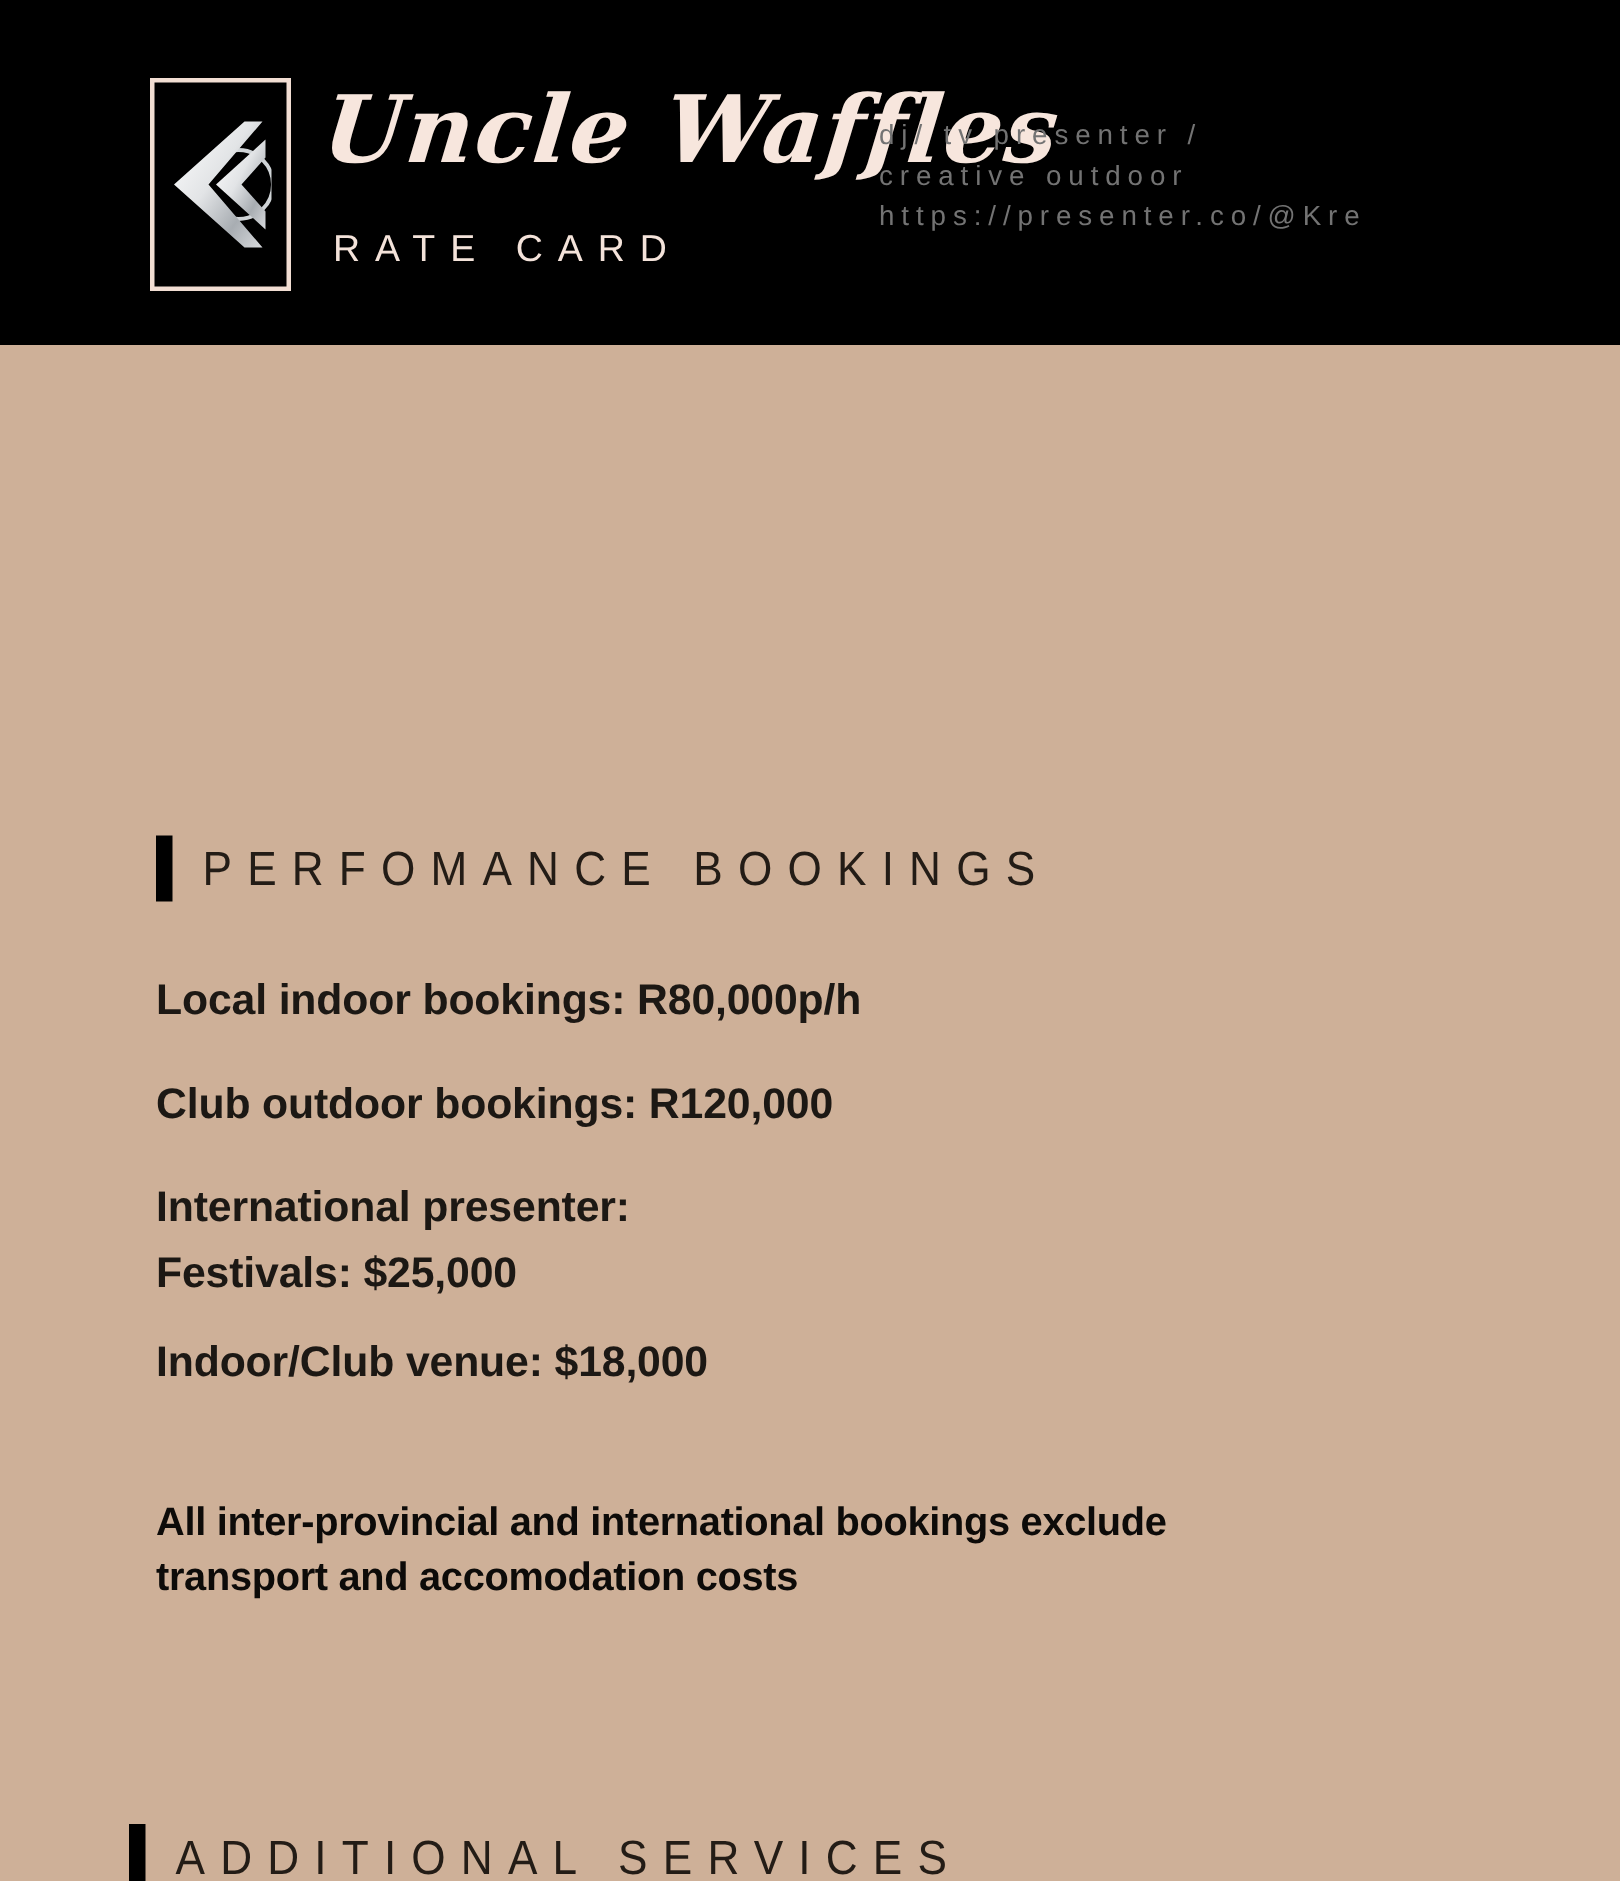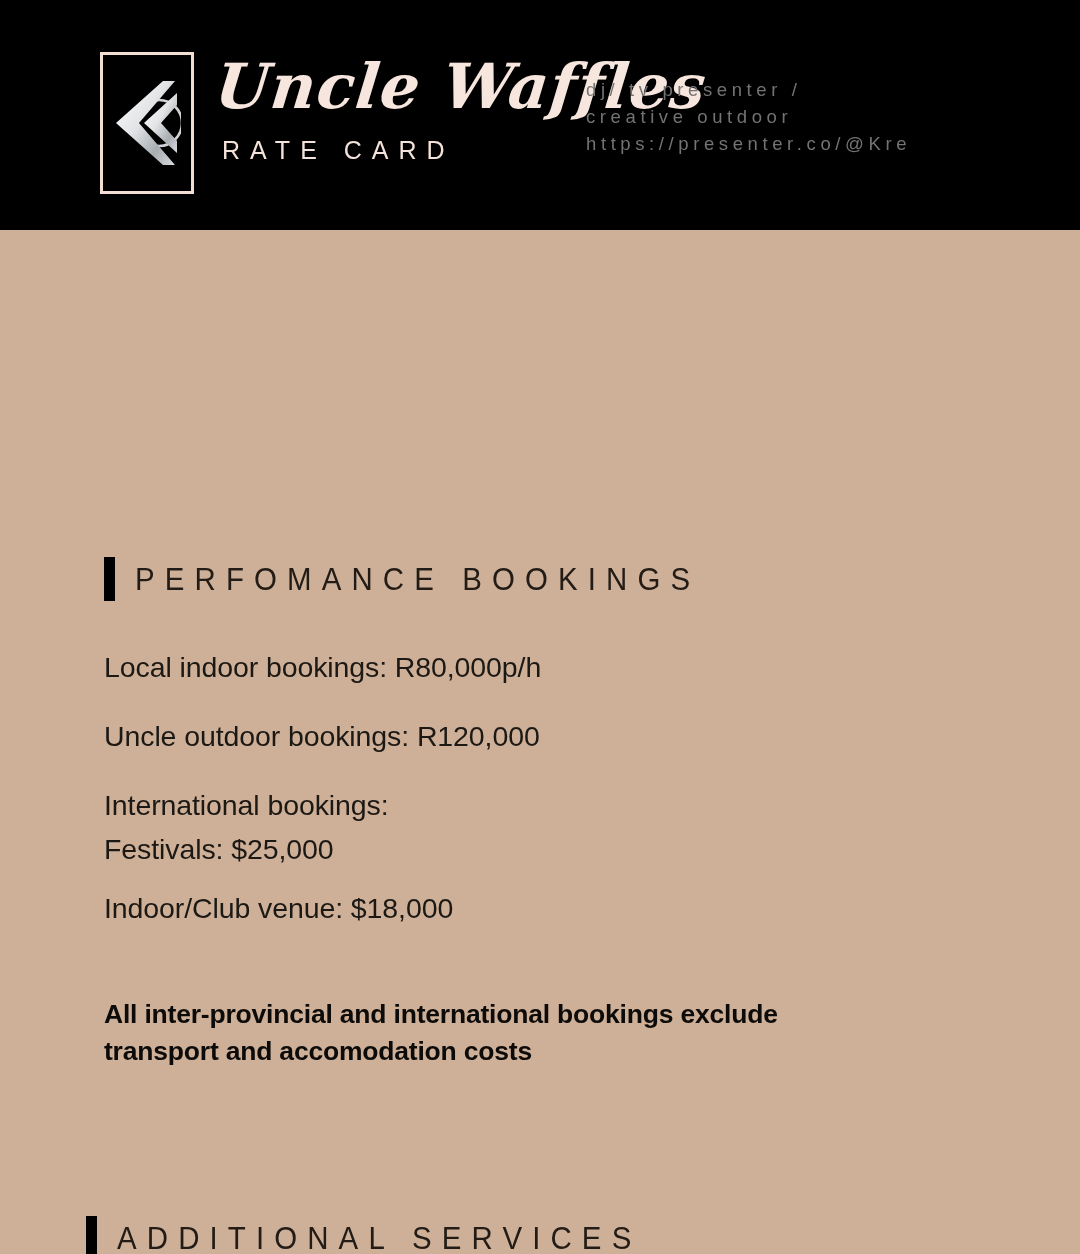--- a/index.html
+++ b/index.html
@@ -59,21 +59,21 @@
     font-size: 62px;
     line-height: 1.0;
     color: #f7e6dd;
     letter-spacing: 1px;
     white-space: nowrap;
     transform: skewX(-6deg);
     transform-origin: left center;
   }
 
   .brand-sub {
-    margin-top: 18px;
+    margin-top: 34px;
     margin-left: 6px;
     font-family: "Liberation Sans", sans-serif;
     font-size: 25px;
     font-weight: 400;
     letter-spacing: 10px;
     color: #f4e3da;
     white-space: nowrap;
   }
 
   .header-contact {
@@ -123,21 +123,21 @@
   }
 
   #heading-perf { left: 104px; top: 327px; }
   #heading-add  { left:  86px; top: 941px; margin-top: 45px; }
 
   .body-line {
     position: absolute;
     left: 104px;
     font-family: "Liberation Sans", sans-serif;
     font-size: 28.5px;
-    font-weight: 400;
+    font-weight: 700;
     color: #1c1814;
     white-space: nowrap;
     letter-spacing: -0.1px;
   }
 
   .disclaimer {
     position: absolute;
     left: 104px;
     top: 766px;
     width: 760px;
@@ -190,22 +190,22 @@
 </div>
 
 <div class="sheet">
 
   <div class="section-heading" id="heading-perf">
     <span class="heading-bar"></span>
     <span class="heading-text">PERFOMANCE BOOKINGS</span>
   </div>
 
   <div class="body-line" style="top:421px">Local indoor bookings:  R80,000p/h</div>
-  <div class="body-line" style="top:490px">Uncle outdoor bookings: R120,000</div>
-  <div class="body-line" style="top:559px">International bookings:</div>
+  <div class="body-line" style="top:490px">Club outdoor bookings: R120,000</div>
+  <div class="body-line" style="top:559px">International presenter:</div>
   <div class="body-line" style="top:603px">Festivals: $25,000</div>
   <div class="body-line" style="top:662px">Indoor/Club venue: $18,000</div>
 
   <div class="disclaimer">All inter-provincial and international bookings exclude transport and accomodation costs</div>
 
   <div class="section-heading" id="heading-add">
     <span class="heading-bar"></span>
     <span class="heading-text">ADDITIONAL SERVICES</span>
   </div>
 

